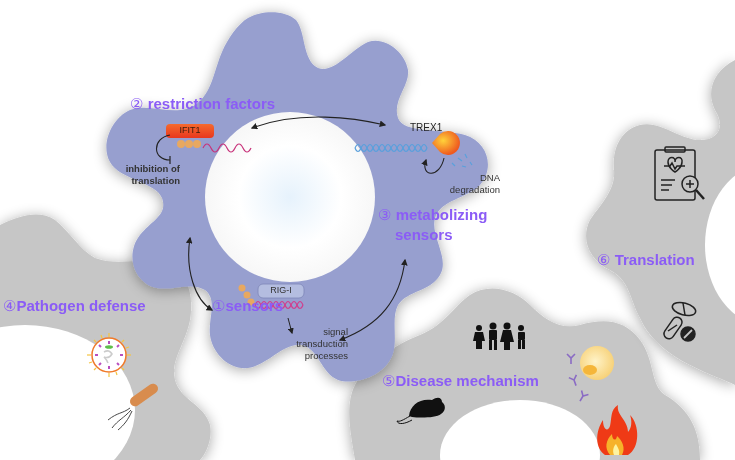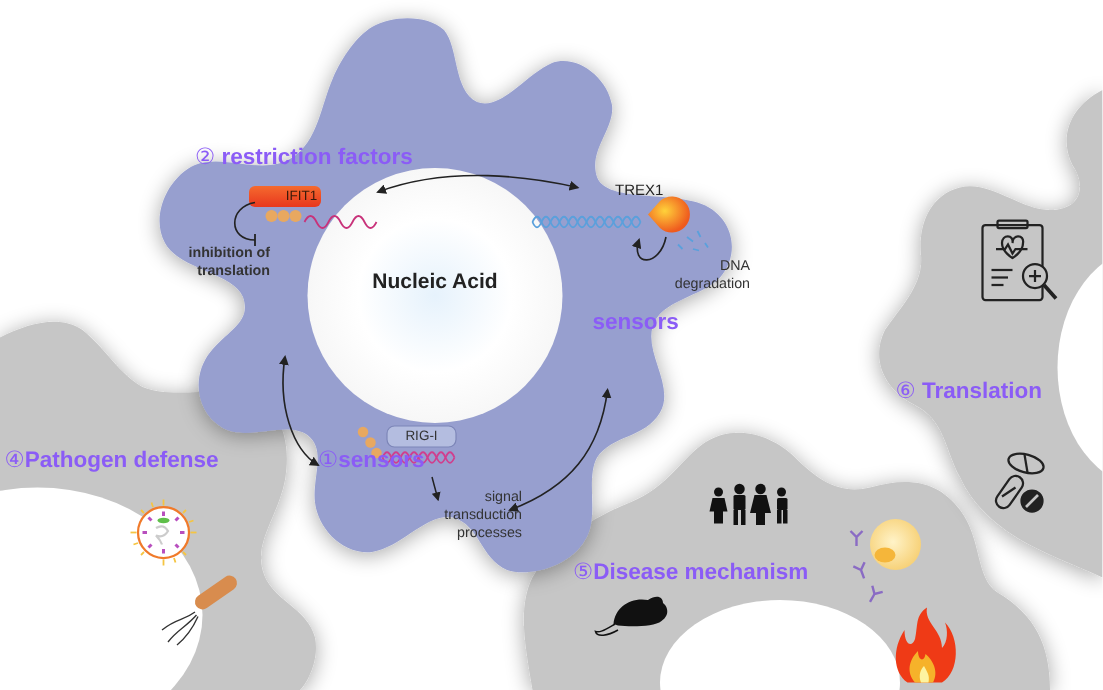--- a/index.html
+++ b/index.html
@@ -217,49 +217,49 @@
     <ellipse cx="684" cy="309" rx="12" ry="6" transform="rotate(15 684 309)"></ellipse>
     <line x1="683" y1="303" x2="685" y2="315"></line>
     <rect x="668" y="316" width="10" height="24" rx="5" transform="rotate(35 673 328)"></rect>
     <line x1="668" y1="331" x2="677" y2="325"></line>
     <circle cx="688" cy="334" r="7" fill="#222"></circle>
     <line x1="684" y1="338" x2="692" y2="330" stroke="#c6c6c6" stroke-width="1.8"></line>
   </g>
 </svg>
 
 <div class="lbl center-title" style="left:228px; top:178px; width:124px;">
-  <div>Nucleic Acid</div>
 </div>
 
 <div class="lbl big" style="left:130px; top:95px;">
   <span class="num">②</span>
   <span>restriction factors</span>
 </div>
 
 <div class="lbl big" style="left:164px; top:297px;margin-left:48px;">
   <span class="num">①</span><span>sensors</span>
 </div>
 
 <div class="lbl big" style="left:378px; top:205px; line-height:20px;">
+  <div><span class="num">③</span> <span>metabolizing</span></div>
   <div style="padding-left:17px;">sensors</div>
 </div>
 
 <div class="lbl big" style="left:3px; top:297px;">
   <span class="num">④</span><span>Pathogen defense</span>
 </div>
 
 <div class="lbl big" style="left:382px; top:372px;">
   <span class="num">⑤</span><span>Disease mechanism</span>
 </div>
 
 <div class="lbl big" style="left:597px; top:251px;">
   <span class="num">⑥</span> <span>Translation</span>
 </div>
 
-<div class="protein" style="left:166px; top:125px; width:48px; color:#3a1a0a;padding-left:11px;">IFIT1</div>
+<div class="protein" style="left:166px; top:125px; width:48px; color:#3a1a0a;">IFIT1</div>
 <div class="protein" style="left:258px; top:285px; width:46px; color:#333;">RIG-I</div>
 <div class="lbl" style="left:410px; top:122px; font-size:10px; color:#222;">TREX1</div>
 
 <div class="lbl small" style="left:100px; top:163px; width:80px;">
   <div>inhibition of</div>
   <div>translation</div>
 </div>
 
 <div class="lbl small" style="left:430px; top:172px; width:70px; font-weight:normal;">
   <div>DNA</div>

